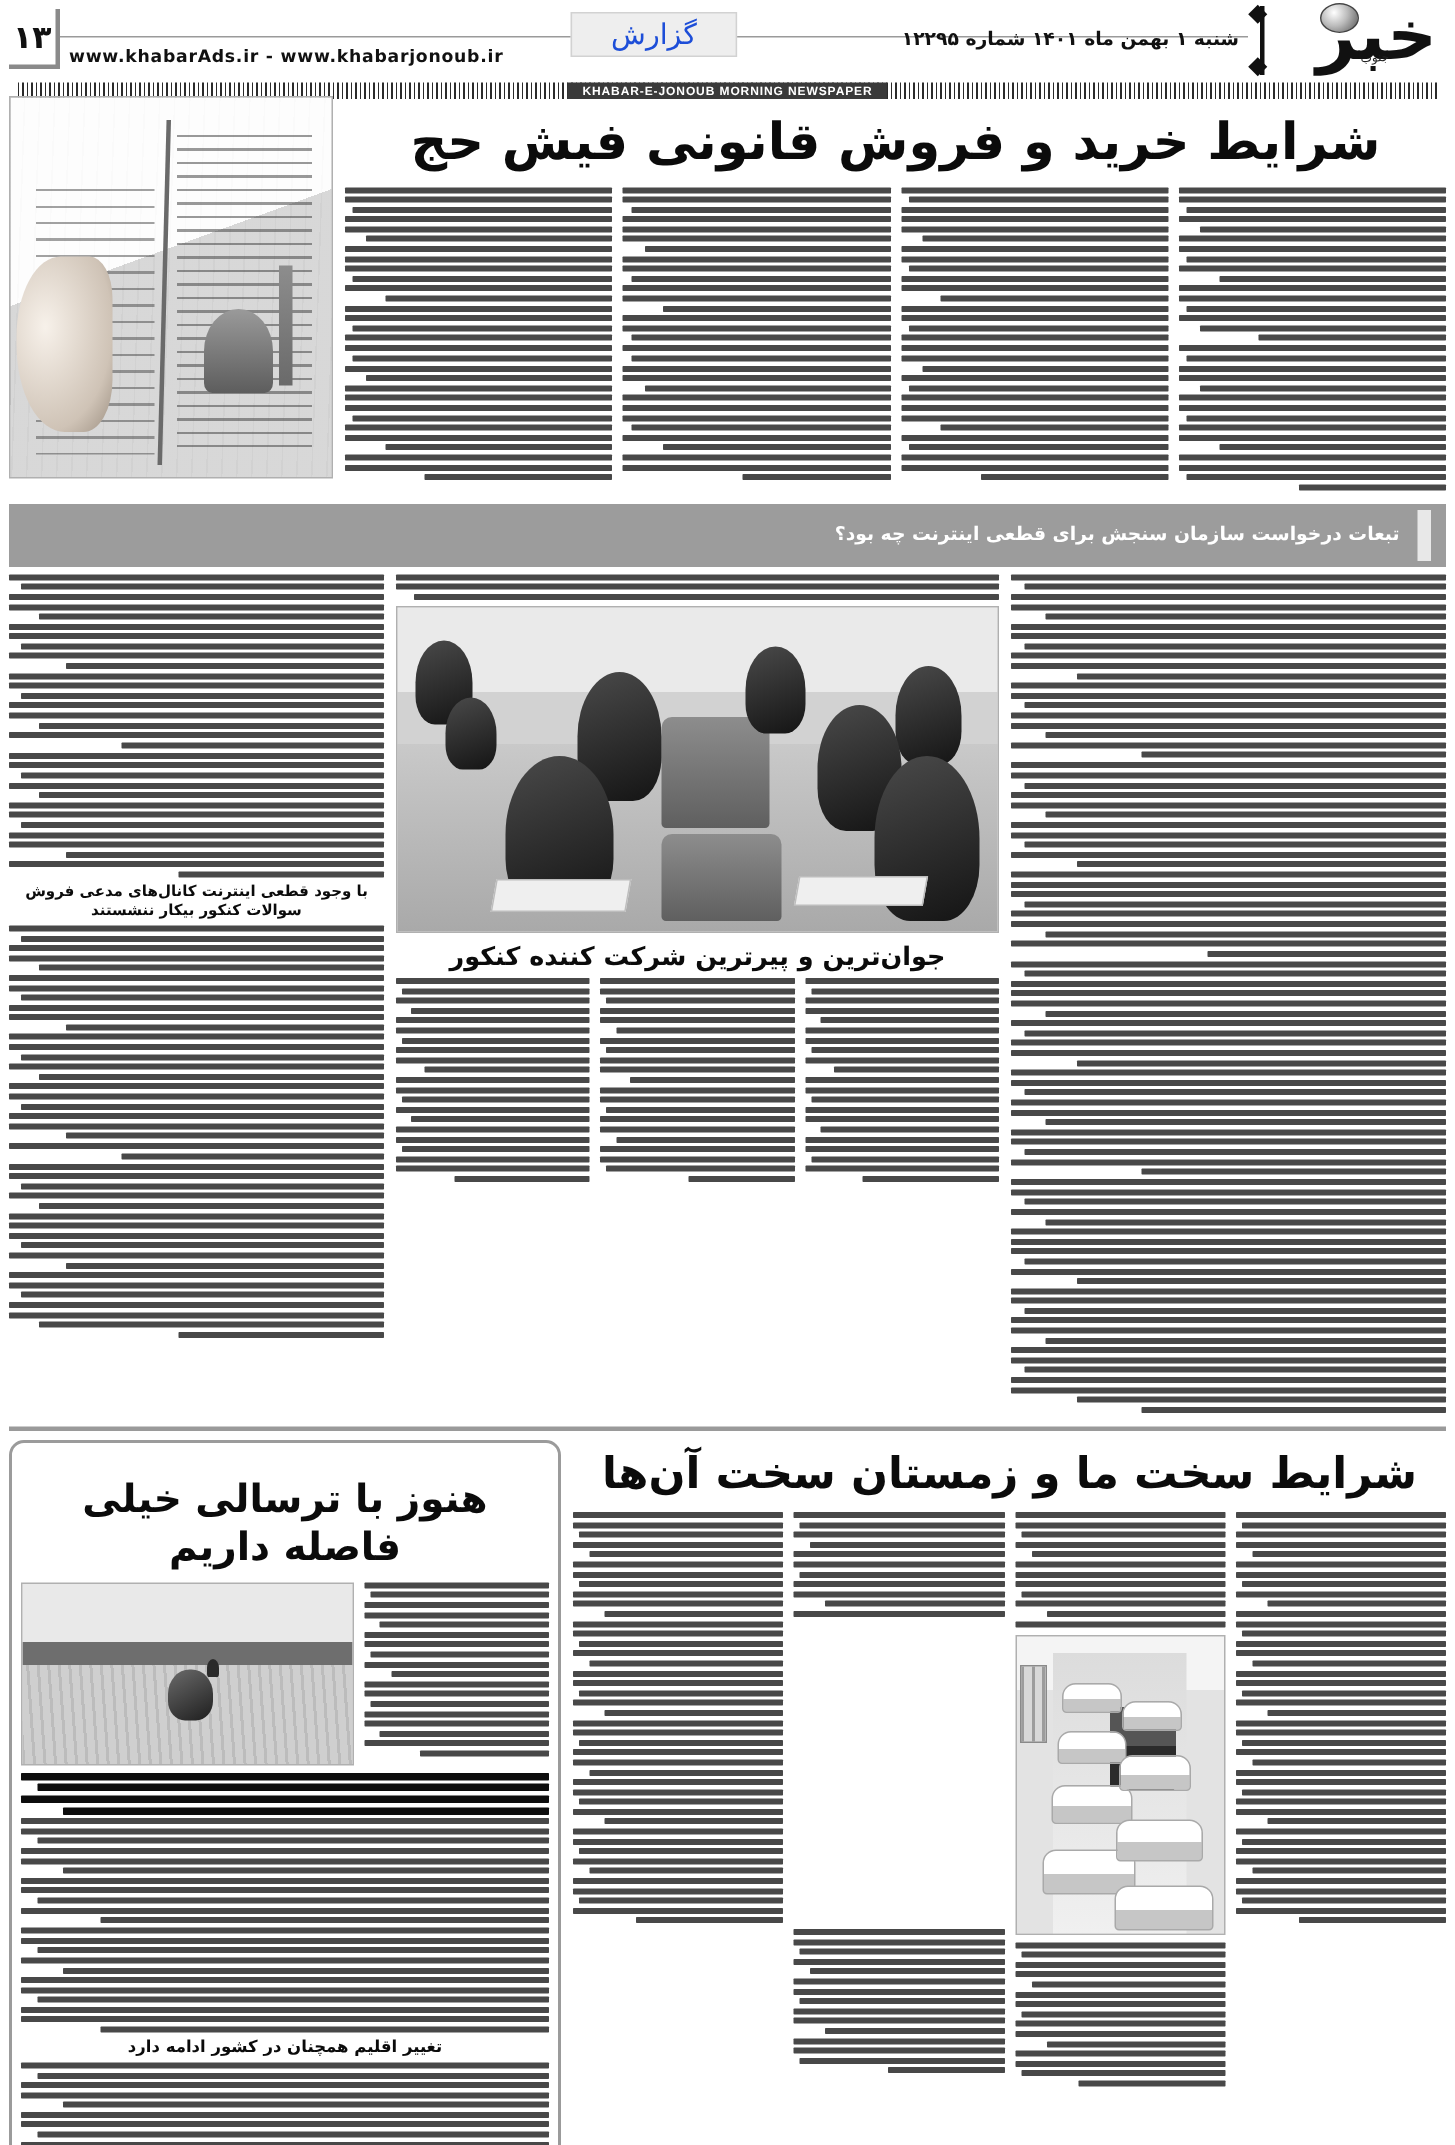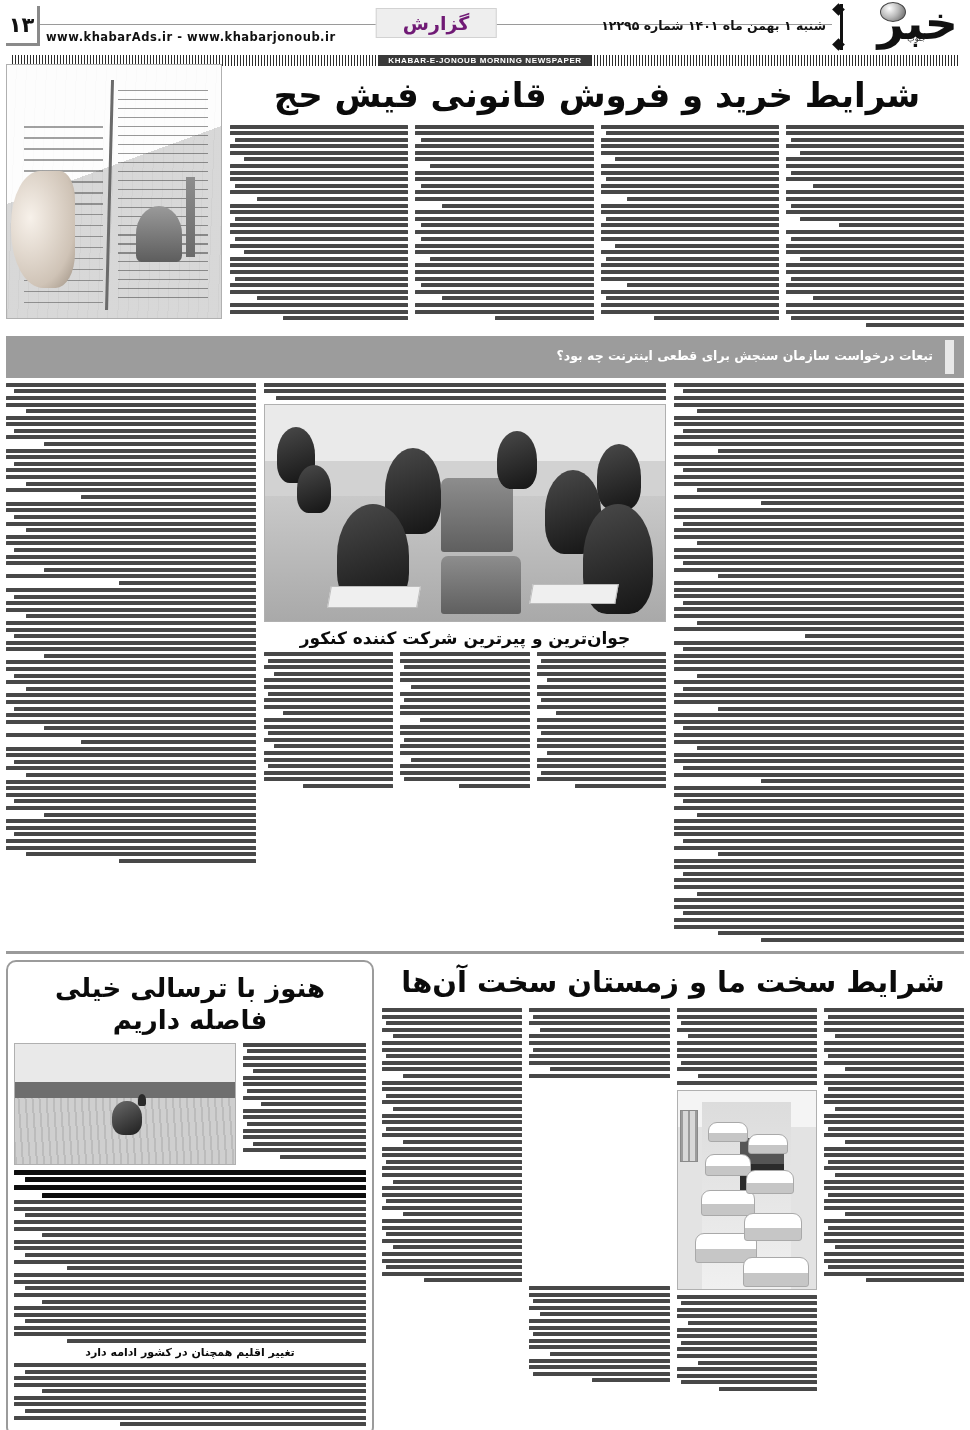--- a/index.html
+++ b/index.html
@@ -55,21 +55,21 @@
     direction:rtl;
   }
   .mast-center { flex:1; position:relative; height:54px; }
   .rule-long {
     position:absolute; left:0; right:0; top:24px;
     border-top:1px solid #9a9a9a;
   }
   .section-chip {
     position:absolute; left:50%; transform:translateX(-50%); top:8px;
     background:#eeeeee; border:1px solid #d2d2d2;
-    padding:3px 26px; font-size:19px; font-weight:bold; color:#701a75;
+    padding:3px 26px; font-size:19px; font-weight:normal; color:#1d4ed8;
   }
   .urls {
     position:absolute; right:4px; top:22px;
     font-size:11.5px; font-weight:bold; color:#111;
     letter-spacing:.5px; direction:ltr;text-align:right;
   }
   .barcode-strip {
     height:11px; margin:1px 6px 16px 6px; position:relative;
     background:repeating-linear-gradient(90deg,#2b2b2b 0 1px,#fff 1px 3px);
   }
@@ -653,20 +653,21 @@
           <div class="ln s1"></div>
           <div class="ln s1"></div>
           <div class="ln s2"></div>
         <div class="ln s1"></div>
           <div class="ln s1"></div>
           <div class="ln s4"></div>
           <div class="ln s1"></div>
         <div class="ln s6"></div>
       </div>
 
+      <div class="subhead-inline">با وجود قطعی اینترنت کانال‌های مدعی فروش سوالات کنکور بیکار ننشستند</div>
 
       <div class="para">
         <div class="ln s1"></div>
           <div class="ln s2"></div>
           <div class="ln s1"></div>
           <div class="ln s1"></div>
         <div class="ln s3"></div>
           <div class="ln s1"></div>
           <div class="ln s1"></div>
           <div class="ln s2"></div>
@@ -898,21 +899,21 @@
             <div class="ln s2"></div>
           <div class="ln s1"></div>
             <div class="ln s5"></div>
         </div>
 
       </div>
     </div>
   </div>
 
   <div class="box-round" style="width:368px; flex:none;">
-    <div class="headline-xl" style="font-size:26px; margin:4px 0 6px 0;">هنوز با ترسالی خیلی فاصله داریم</div>
+    <div class="headline-xl" style="font-size:26px; margin:16px 0 6px 0;">هنوز با ترسالی خیلی فاصله داریم</div>
 
     <div style="display:flex; gap:7px;">
       <div class="col" style="flex:1;">
         <div class="para">
           <div class="ln s1"></div>
             <div class="ln s2"></div>
             <div class="ln s1"></div>
             <div class="ln s1"></div>
           <div class="ln s3"></div>
             <div class="ln s1"></div>

